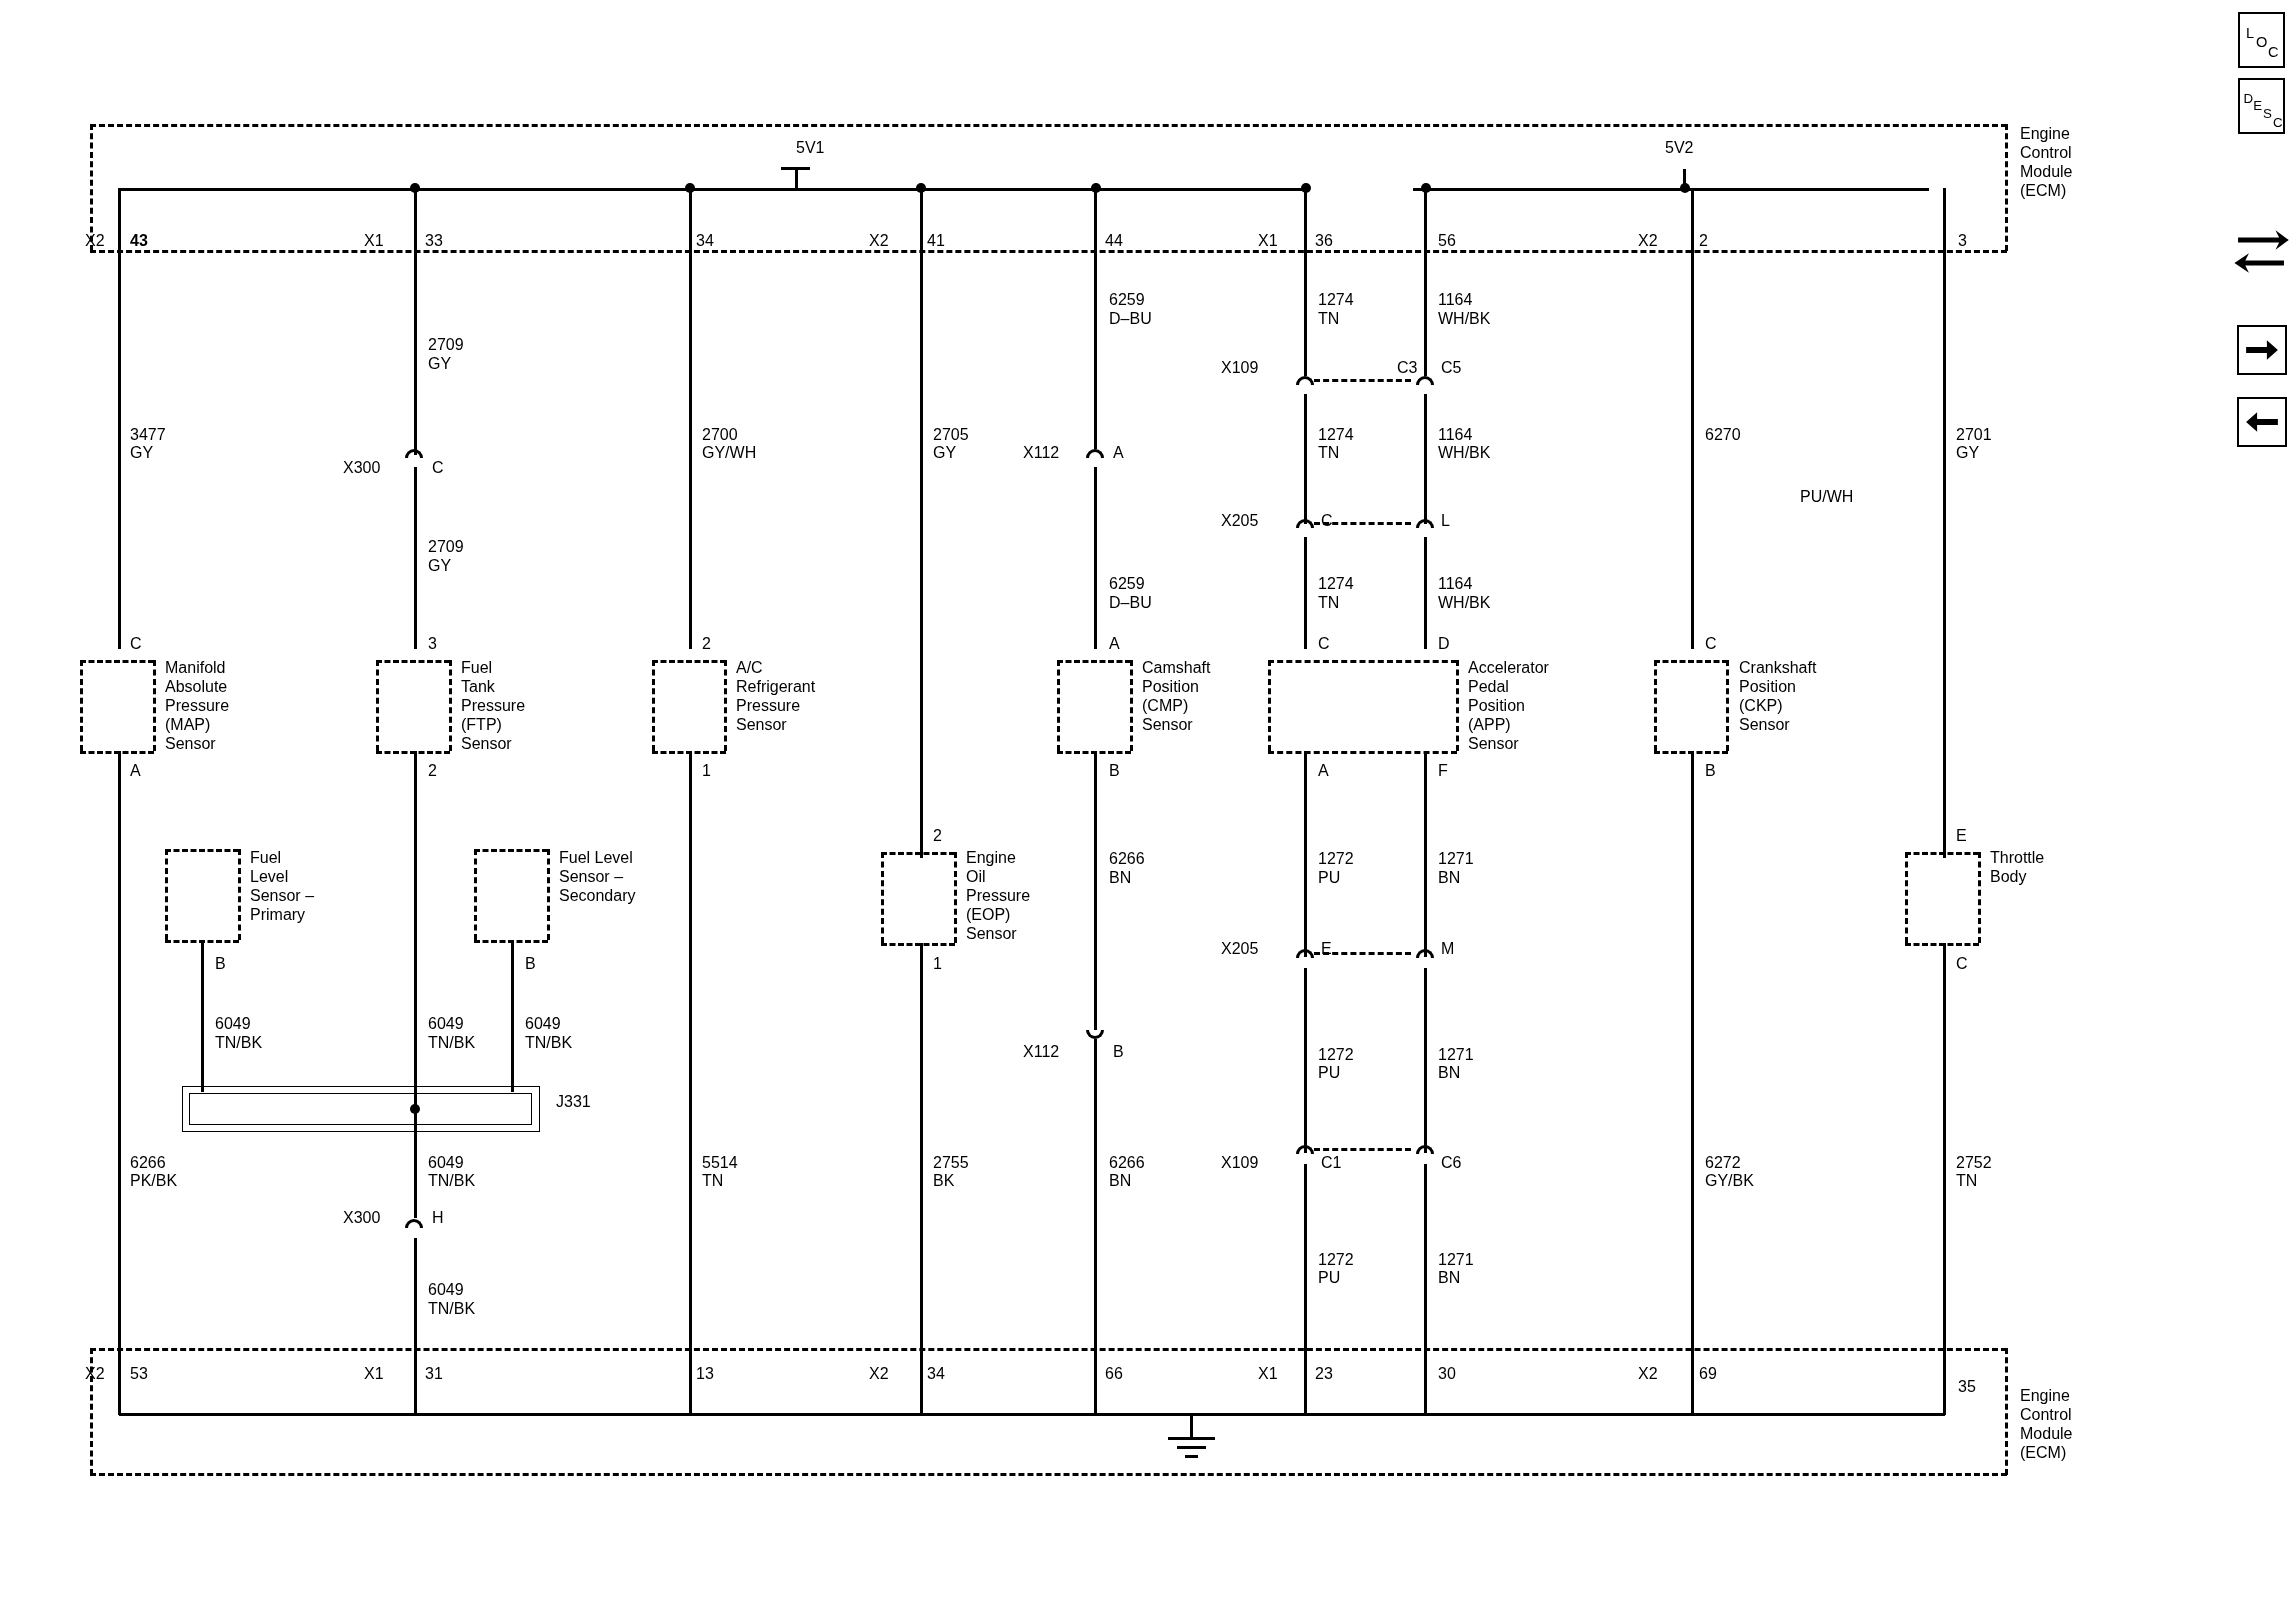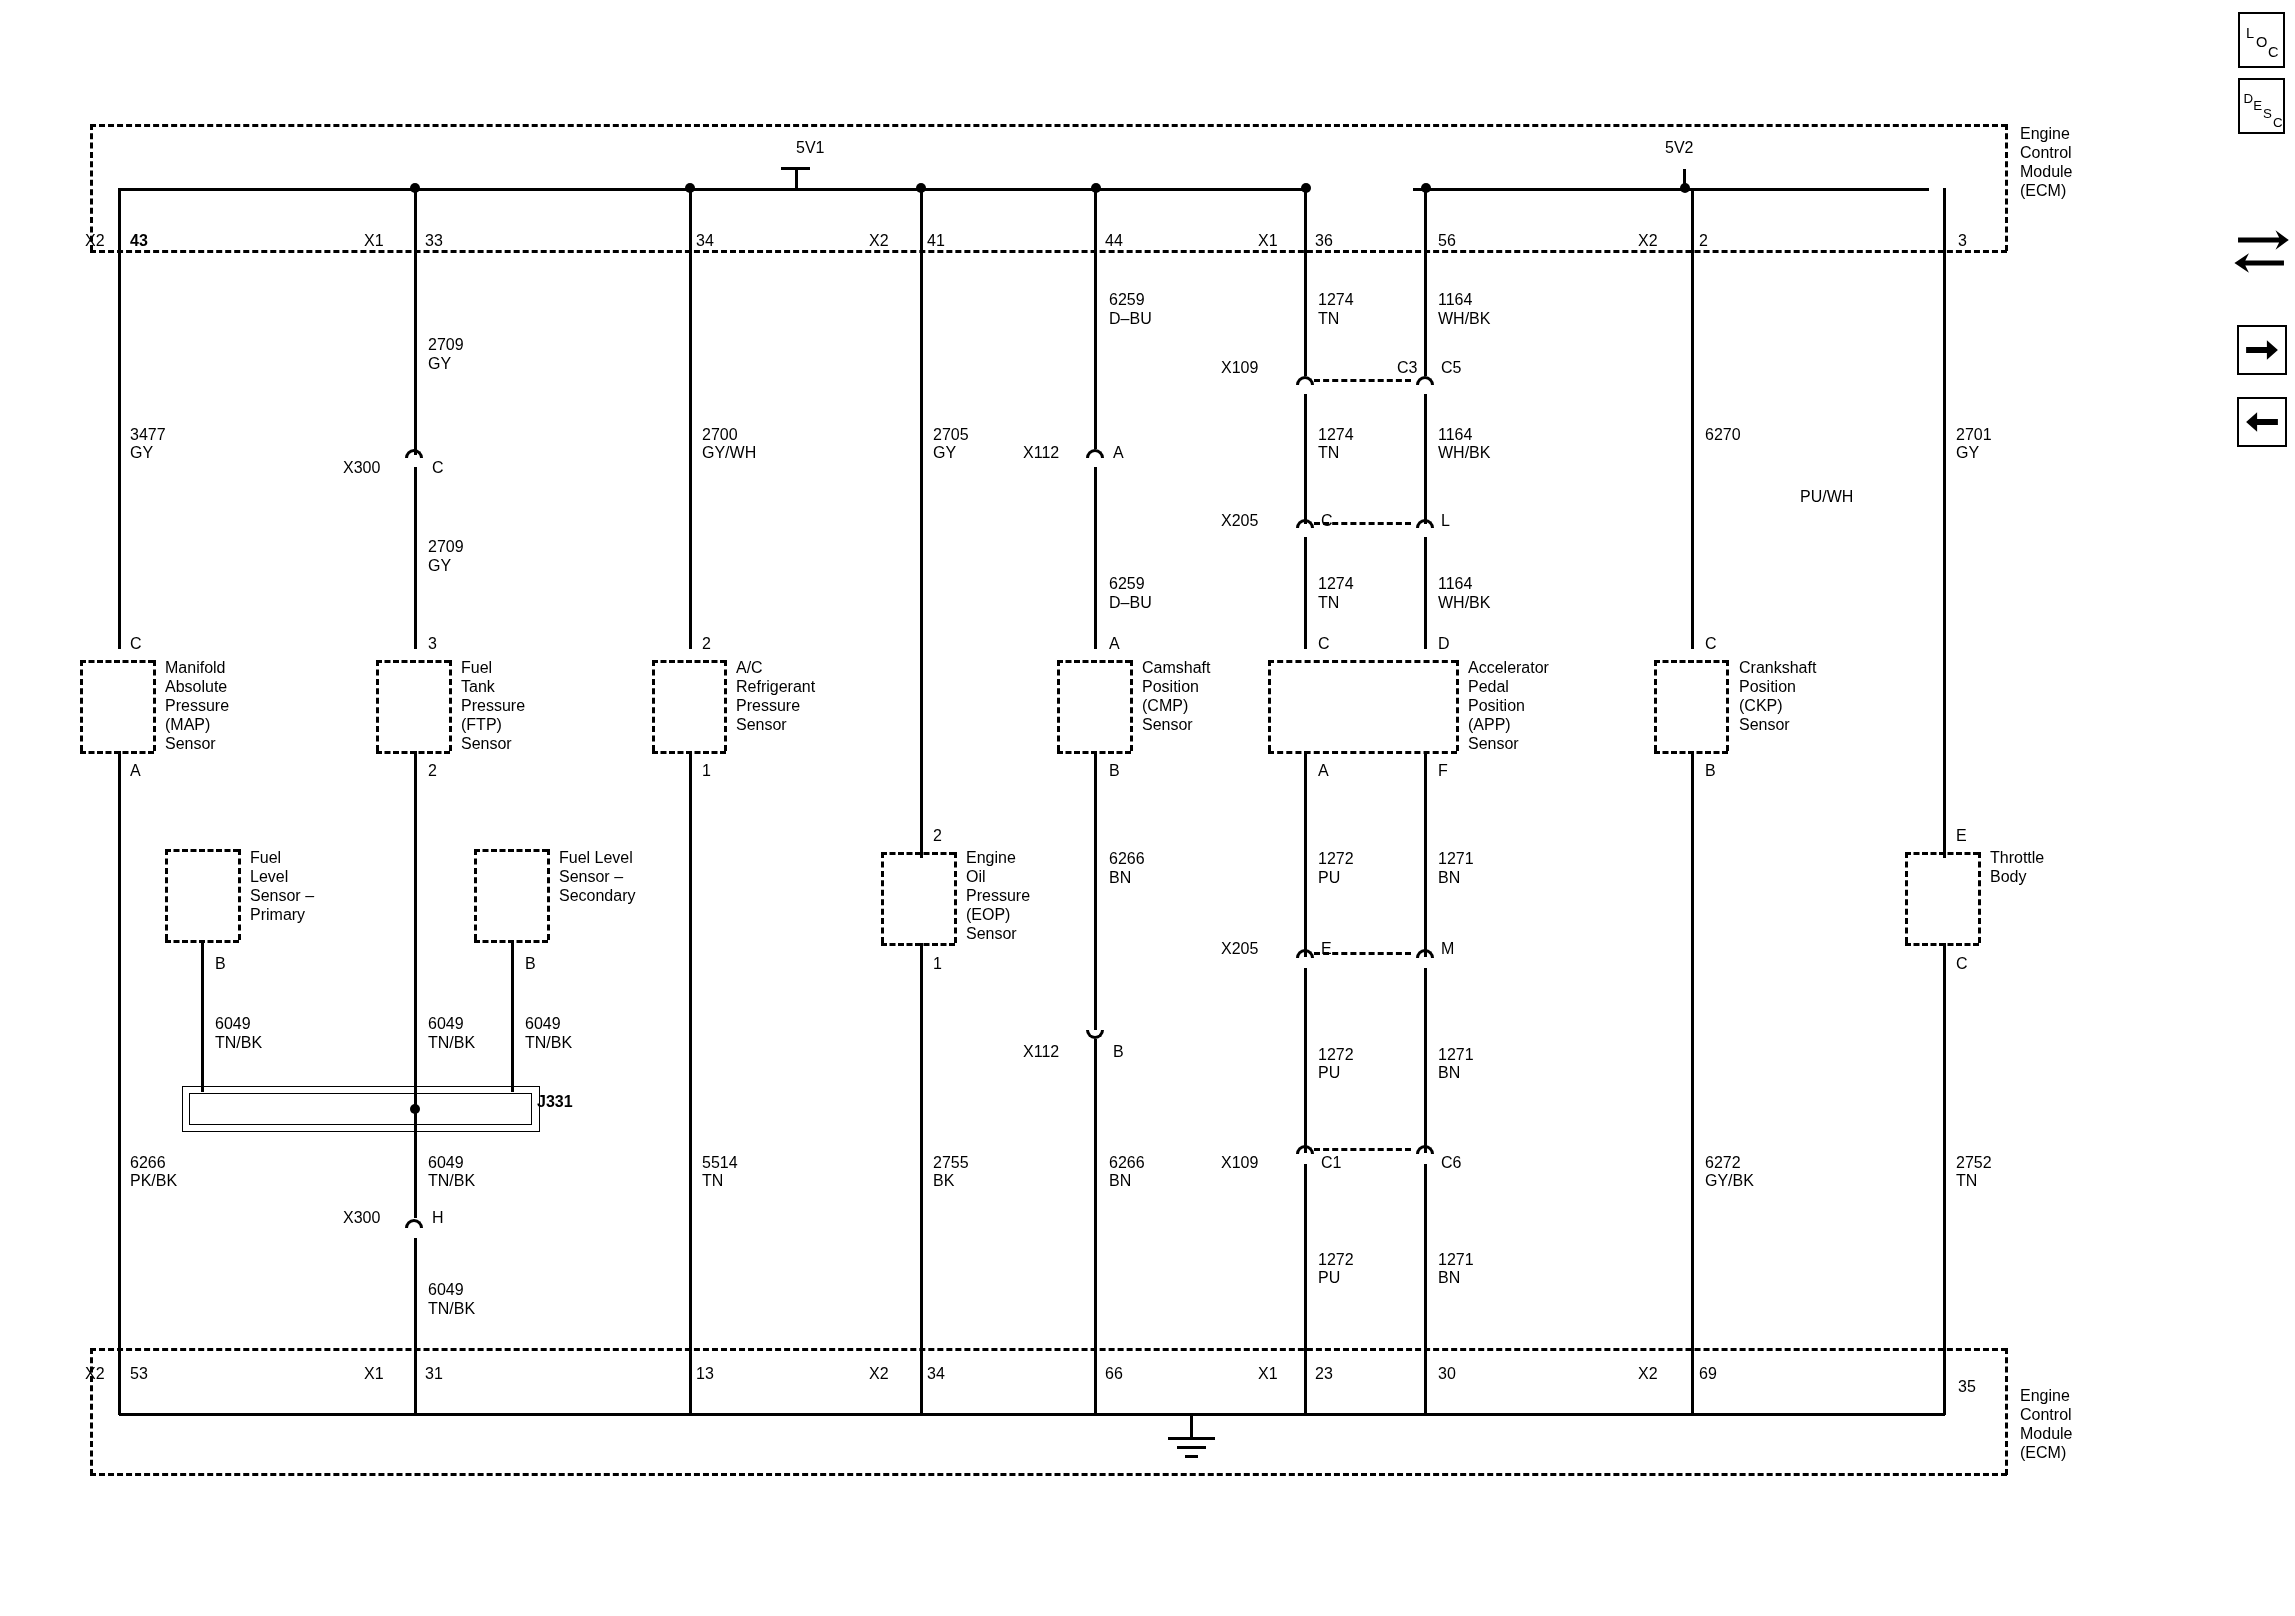--- a/index.html
+++ b/index.html
@@ -468,17 +468,17 @@
   <span class="lbl" style="left:525px; top:954px;">B</span>
   <div class="vline" style="left:511px; top:940px; height:152px;"></div>
   <span class="lbl" style="left:525px; top:1014px;">6049</span>
   <span class="lbl" style="left:525px; top:1033px;">TN/BK</span>
 
   <span class="lbl" style="left:428px; top:1014px;">6049</span>
   <span class="lbl" style="left:428px; top:1033px;">TN/BK</span>
 
   <div class="frame" style="left:182px; top:1086px; width:358px; height:46px;"></div>
   <div class="frame" style="left:189px; top:1093px; width:343px; height:32px; border-width:1.8px;"></div>
-  <span class="lbl" style="left:537px; top:1092px;font-weight:bold;">J331</span>
+  <span class="lbl" style="left:556px; top:1092px;">J331</span>
   <div class="dot" style="left:410px; top:1104px;"></div>
 
 </div>
 
 
 </body></html>

